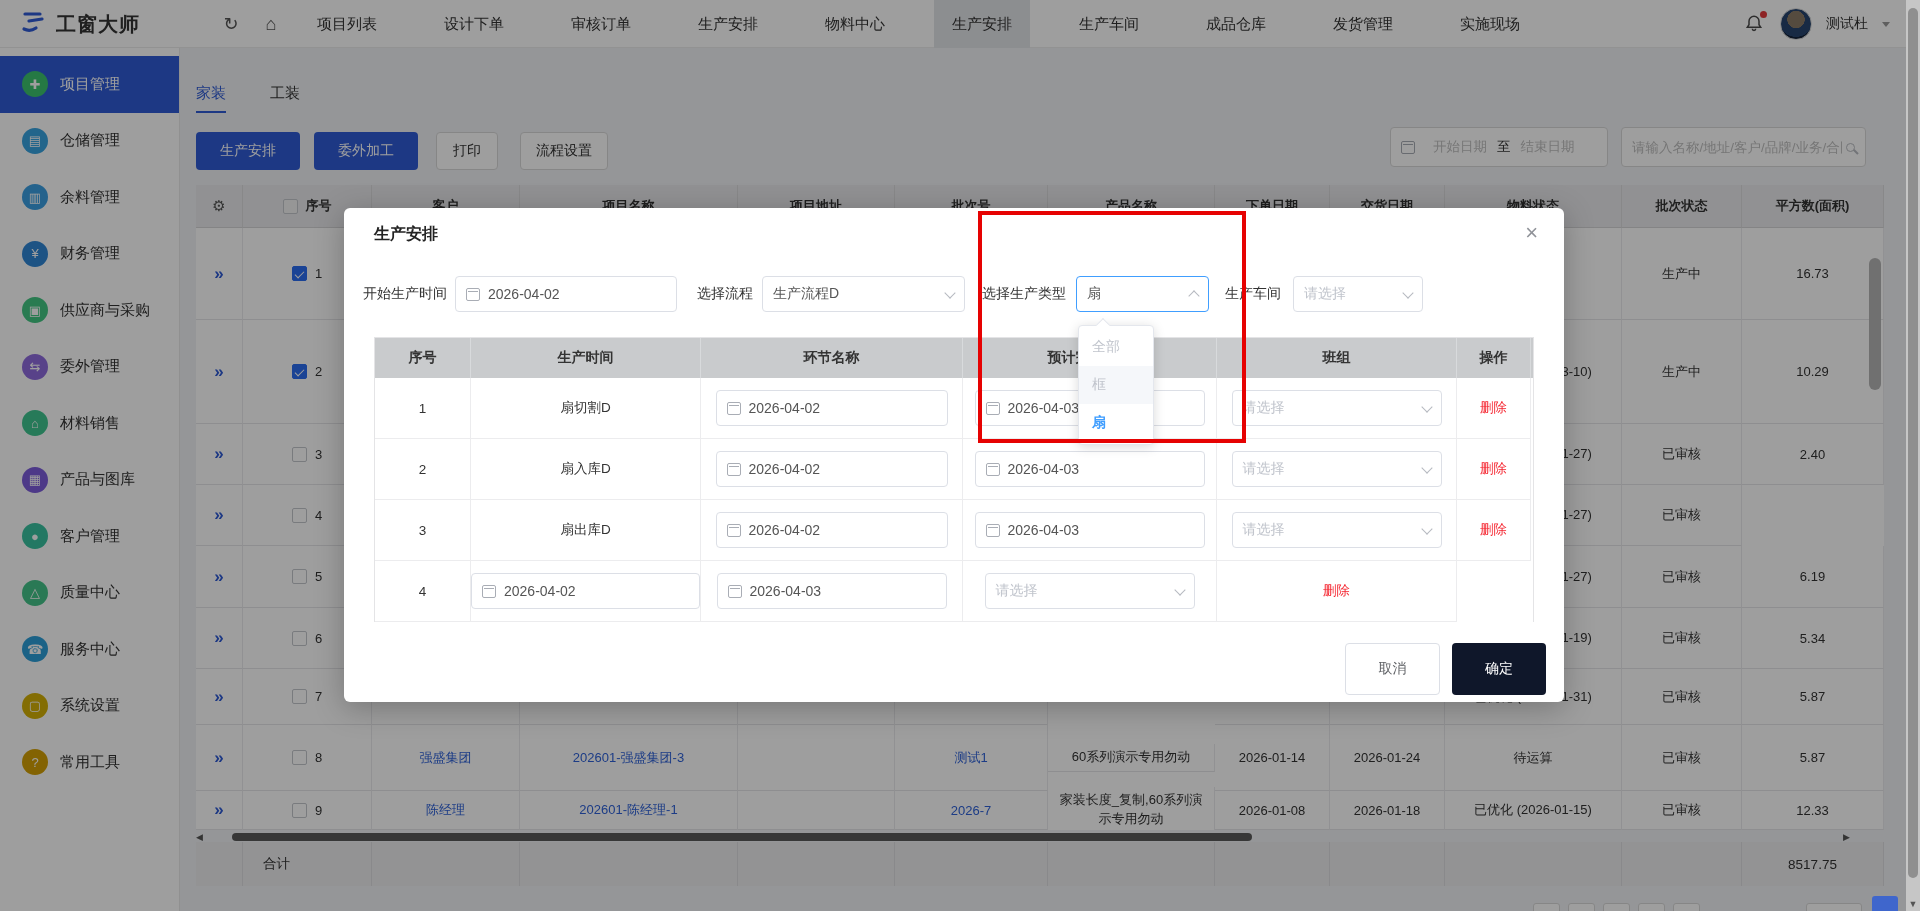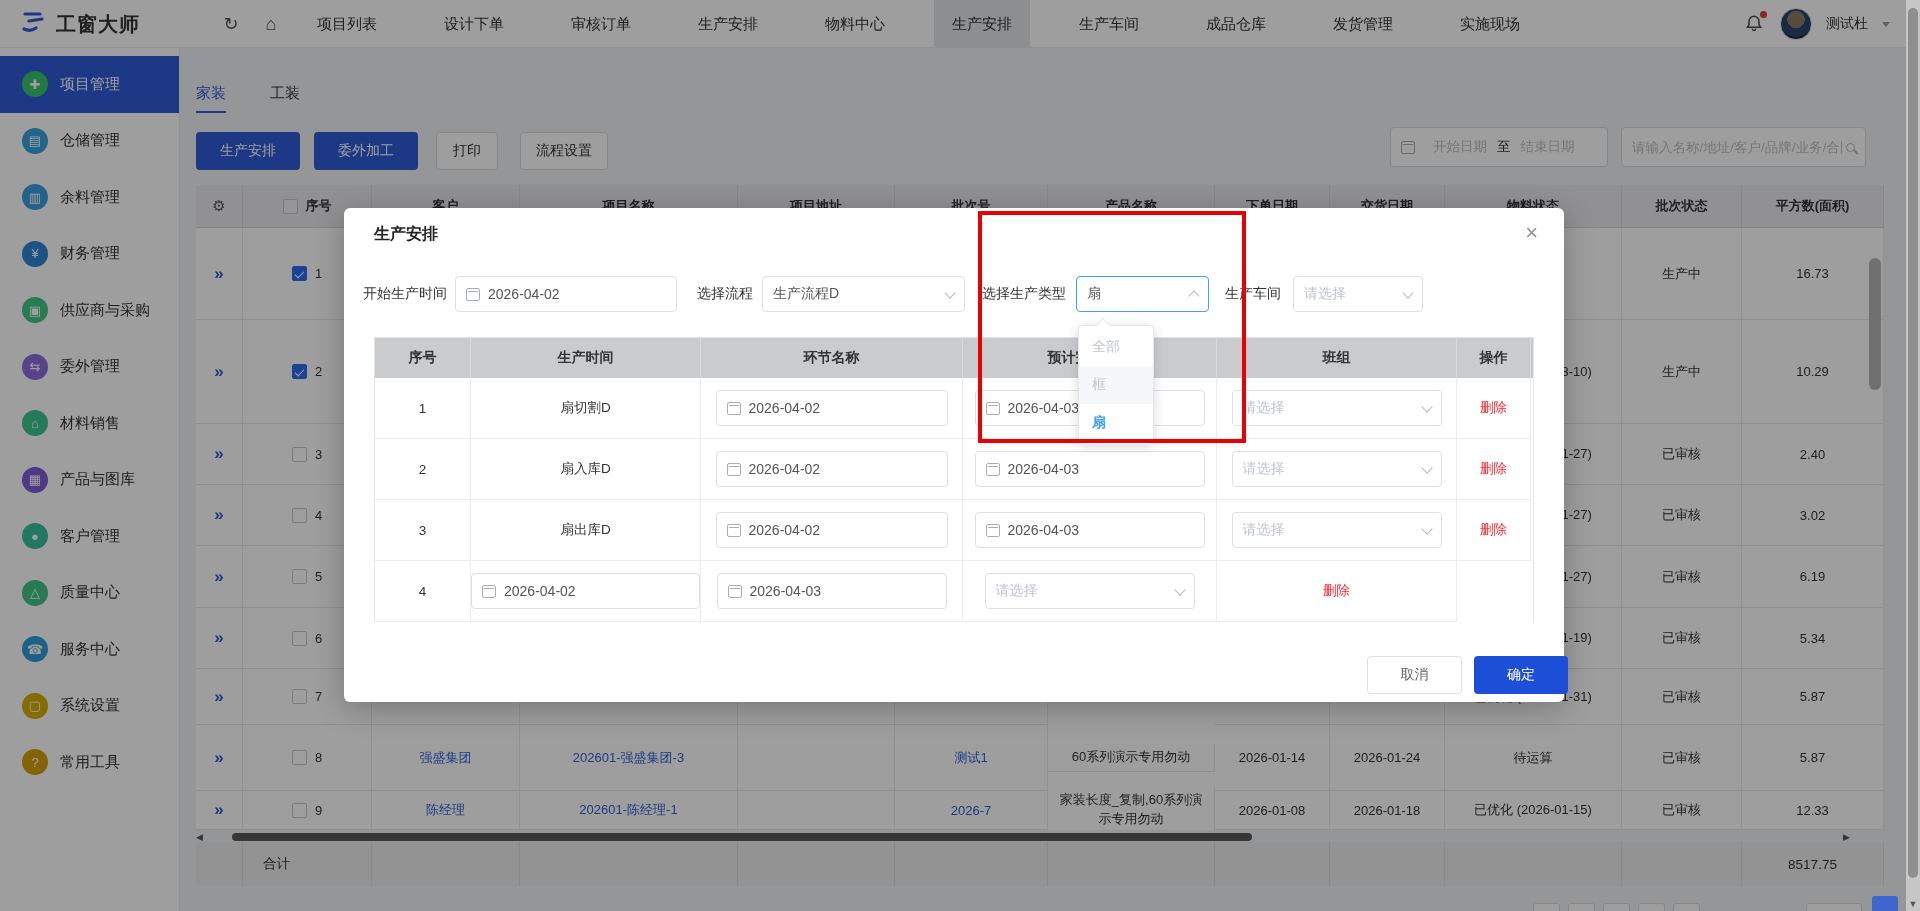--- a/index.html
+++ b/index.html
@@ -112,23 +112,23 @@
   .g-modal{display:grid;grid-template-columns:96px 230px 262px 254px 240px 74px;}
   .xhead{height:40px;background:#c9cbcd;font-size:14px;font-weight:bold;}
   .xhead .mc{border-right:1px solid #d8dadc;}
   .xrow{height:61px;background:#fff;font-size:13.5px;}
   .xrow .mc{border-right:1px solid #ececee;border-bottom:1px solid #ececee;}
   .dinput{width:232px;height:36px;border:1px solid #dcdfe6;border-radius:4px;display:flex;align-items:center;padding:0 10px;font-size:14px;color:#555;background:#fff;cursor:pointer;}
   .dinput.sm{width:230px;}
   .gsel{width:210px;height:36px;border:1px solid #dcdfe6;border-radius:4px;display:flex;align-items:center;padding:0 10px;font-size:14px;background:#fff;cursor:pointer;}
   .gsel .ph{color:#c0c4cc;flex:1;}
   .del{color:#f5222d;cursor:pointer;}
-  .m-btn{position:absolute;top:448px;height:38px;border-radius:4px;font-size:14px;display:flex;align-items:center;justify-content:center;cursor:pointer;margin-left:22px;}
+  .m-btn{position:absolute;top:435px;height:52px;border-radius:4px;font-size:14px;display:flex;align-items:center;justify-content:center;cursor:pointer;}
   .m-btn.cancel{left:1001px;width:95px;background:#fff;border:1px solid #dcdfe6;color:#606266;}
-  .m-btn.ok{left:1108px;width:94px;background:#1d4ed8;color:#fff;}
+  .m-btn.ok{left:1108px;width:94px;background:#0f172a;color:#fff;}
 
   
   .dd-panel{position:absolute;left:1078px;top:325px;width:76px;background:#fff;border:1px solid #e4e7ed;border-radius:4px;box-shadow:0 2px 12px rgba(0,0,0,.15);z-index:55;padding:2px 0;}
   .dd-arrow{position:absolute;left:1098px;top:320px;width:10px;height:10px;background:#fff;border-left:1px solid #e4e7ed;border-top:1px solid #e4e7ed;transform:rotate(45deg);z-index:56;}
   .dd-opt{height:38px;display:flex;align-items:center;padding-left:13px;font-size:14px;cursor:pointer;}
   .dd-opt[data-state="muted"]{color:#c0c4cc;}
   .dd-opt[data-state="muted-bg"]{color:#c0c4cc;background:#f5f7fa;}
   .dd-opt[data-state="selected"]{color:#409eff;font-weight:bold;}
 
   
@@ -427,21 +427,20 @@
             </div>
             <div class="mc"></div>
             <div class="mc">
               <span class="lk"></span>
             </div>
             <div class="mc prodcell"></div>
             <div class="mc"></div>
             <div class="mc"></div>
             <div class="mc">已优化 (2026-01-27)</div>
             <div class="mc">已审核</div>
-            <div class="mc">3.02</div>
           </div>
 
           <div class="g-main">
             <div class="mc">
               <span class="expand">»</span>
             </div>
             <div class="mc">
               <span class="cb" data-checked=""></span>
               <span>5</span>
             </div>

